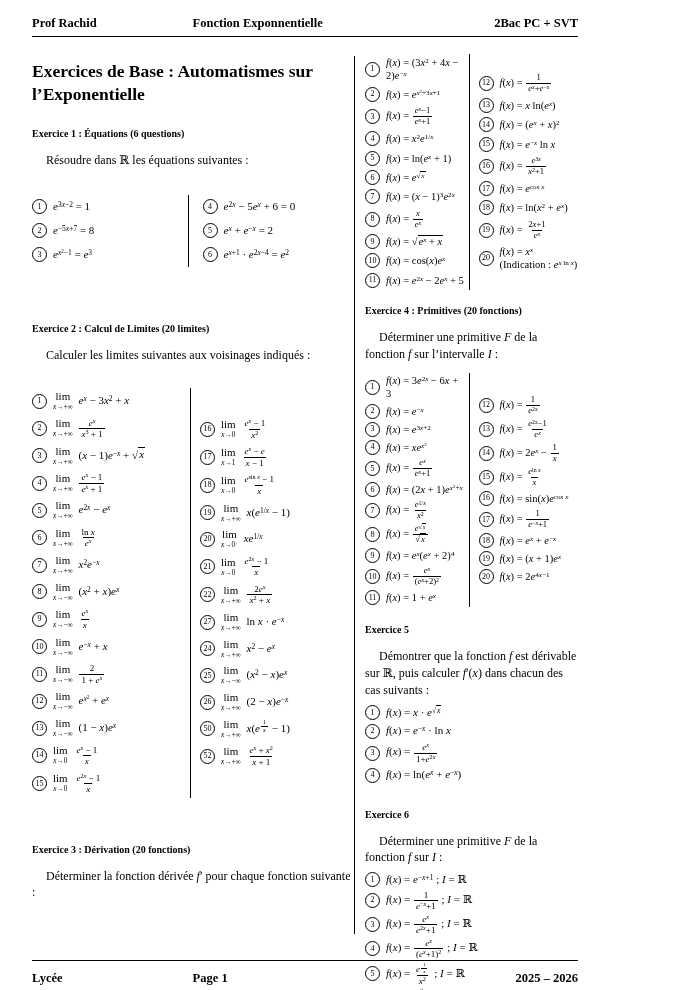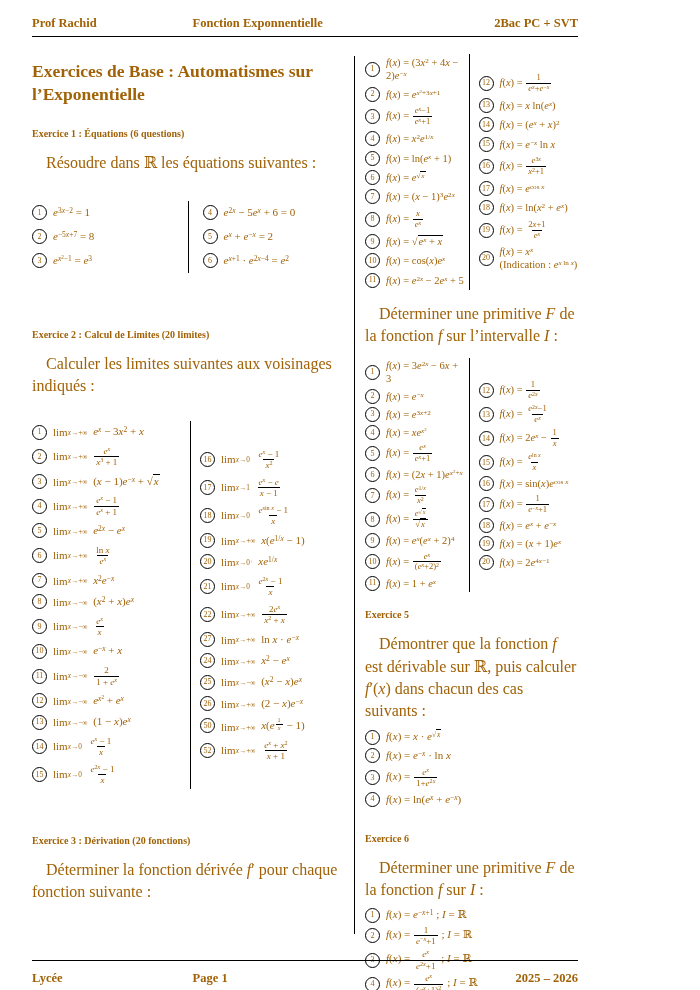--- a/index.html
+++ b/index.html
@@ -1,32 +1,32 @@
 <!DOCTYPE html>
 <html><head>
 <meta charset="utf-8">
 <style>
   html,body{margin:0;padding:0;background:#fff;}
-  .page{width:608px;height:990px;position:relative;background:#fff;color:#a16207;
+  .page{width:608px;height:990px;position:relative;background:#fff;color:#000000;
         font-family:"Liberation Serif","DejaVu Serif",serif;overflow:hidden;}
   
   .hf{position:absolute;left:32px;right:30px;display:flex;align-items:baseline;font-weight:bold;font-size:12.5px;}
   .hdr{top:16px;border-bottom:1px solid #000;padding-bottom:5px;}
   .ftr{bottom:4px;border-top:1px solid #000;padding-top:10px;}
   .hf .l{flex:1;text-align:left;}
   .hf .c{flex:1.4;text-align:left;}
   .hf .r{flex:1;text-align:right;}
   
   .content{position:absolute;top:46px;bottom:56px;left:32px;right:30px;display:flex;}
   .col-left{width:322px;}
   .vrule{width:1px;background:#000;margin-top:10px;flex:none;}
   .col-right{flex:1;padding-left:10px;min-width:0;}
   h1{font-size:17.5px;line-height:1.32;margin:14px 0 0 0;font-weight:bold;}
   h2{font-size:10px;margin:0;font-weight:bold;}
-  .intro{font-size:16px;line-height:1.4;margin:13px 0 0 0;text-indent:14px;}
+  .intro{font-size:12px;line-height:1.4;margin:13px 0 0 0;text-indent:14px;}
   
   .sec-ex1 h2{margin-top:22px;}
   .sec-ex1 .twocol{margin-top:26px;}
   .sec-ex2 h2{margin-top:56px;}
   .sec-ex2 .twocol{margin-top:24px;}
   .sec-ex3h h2{margin-top:46px;}
   .sec-ex3 .twocol{margin-top:8px;}
   .sec-ex4 h2{margin-top:15px;}
   .sec-ex4 .twocol{margin-top:10px;}
   .sec-ex5 h2{margin-top:17px;}
@@ -49,21 +49,21 @@
         width:13px;height:13px;border:1px solid #000;border-radius:50%;
         font-size:8px;line-height:1;font-family:"Liberation Serif",serif;}
   .math{font-size:11px;line-height:1.25;min-width:0;}
   .sec-ex3 .math,.sec-ex4 .math{font-size:10.5px;}
   
   .math sup{font-size:.68em;vertical-align:.42em;line-height:1;}
   .frac{display:inline-flex;flex-direction:column;align-items:center;vertical-align:middle;
         font-size:.82em;line-height:1.15;margin:0 1px;text-align:center;}
   .fd{border-top:.8px solid #000;}
   .fn,.fd{padding:0 2px;}
-  .lim{display:inline-flex;align-items:center;vertical-align:middle;
+  .lim{display:inline-flex;flex-direction:column;align-items:center;vertical-align:middle;
        line-height:1;margin-right:3px;}
   .lim .lw{font-style:normal;}
   .lim .ls{font-size:.66em;margin-top:2px;}
   .sqrt{white-space:nowrap;}
   .sqb{border-top:.8px solid #000;padding:0 1px;}
 </style>
 </head>
 <body>
 
 <div class="page">
@@ -470,20 +470,21 @@
               </div>
               <div class="item">
                 <span class="circ">20</span>
                 <span class="math"><i>f</i>(<i>x</i>) = <i>x</i><sup><i>x</i></sup> (Indication : <i>e</i><sup><i>x</i> ln <i>x</i></sup>)</span>
               </div>
             </div>
           </div>
       </section>
 
       <section class="sec-ex4">
+        <h2>Exercice 4 : Primitives (20 fonctions)</h2>
         <p class="intro">Déterminer une primitive <i>F</i> de la fonction <i>f</i> sur l’intervalle <i>I</i> :</p>
         <div class="twocol">
             <div class="subcol">
               <div class="item">
                 <span class="circ">1</span>
                 <span class="math"><i>f</i>(<i>x</i>) = 3<i>e</i><sup>2<i>x</i></sup> − 6<i>x</i> + 3</span>
               </div>
               <div class="item">
                 <span class="circ">2</span>
                 <span class="math"><i>f</i>(<i>x</i>) = <i>e</i><sup>−<i>x</i></sup></span>

